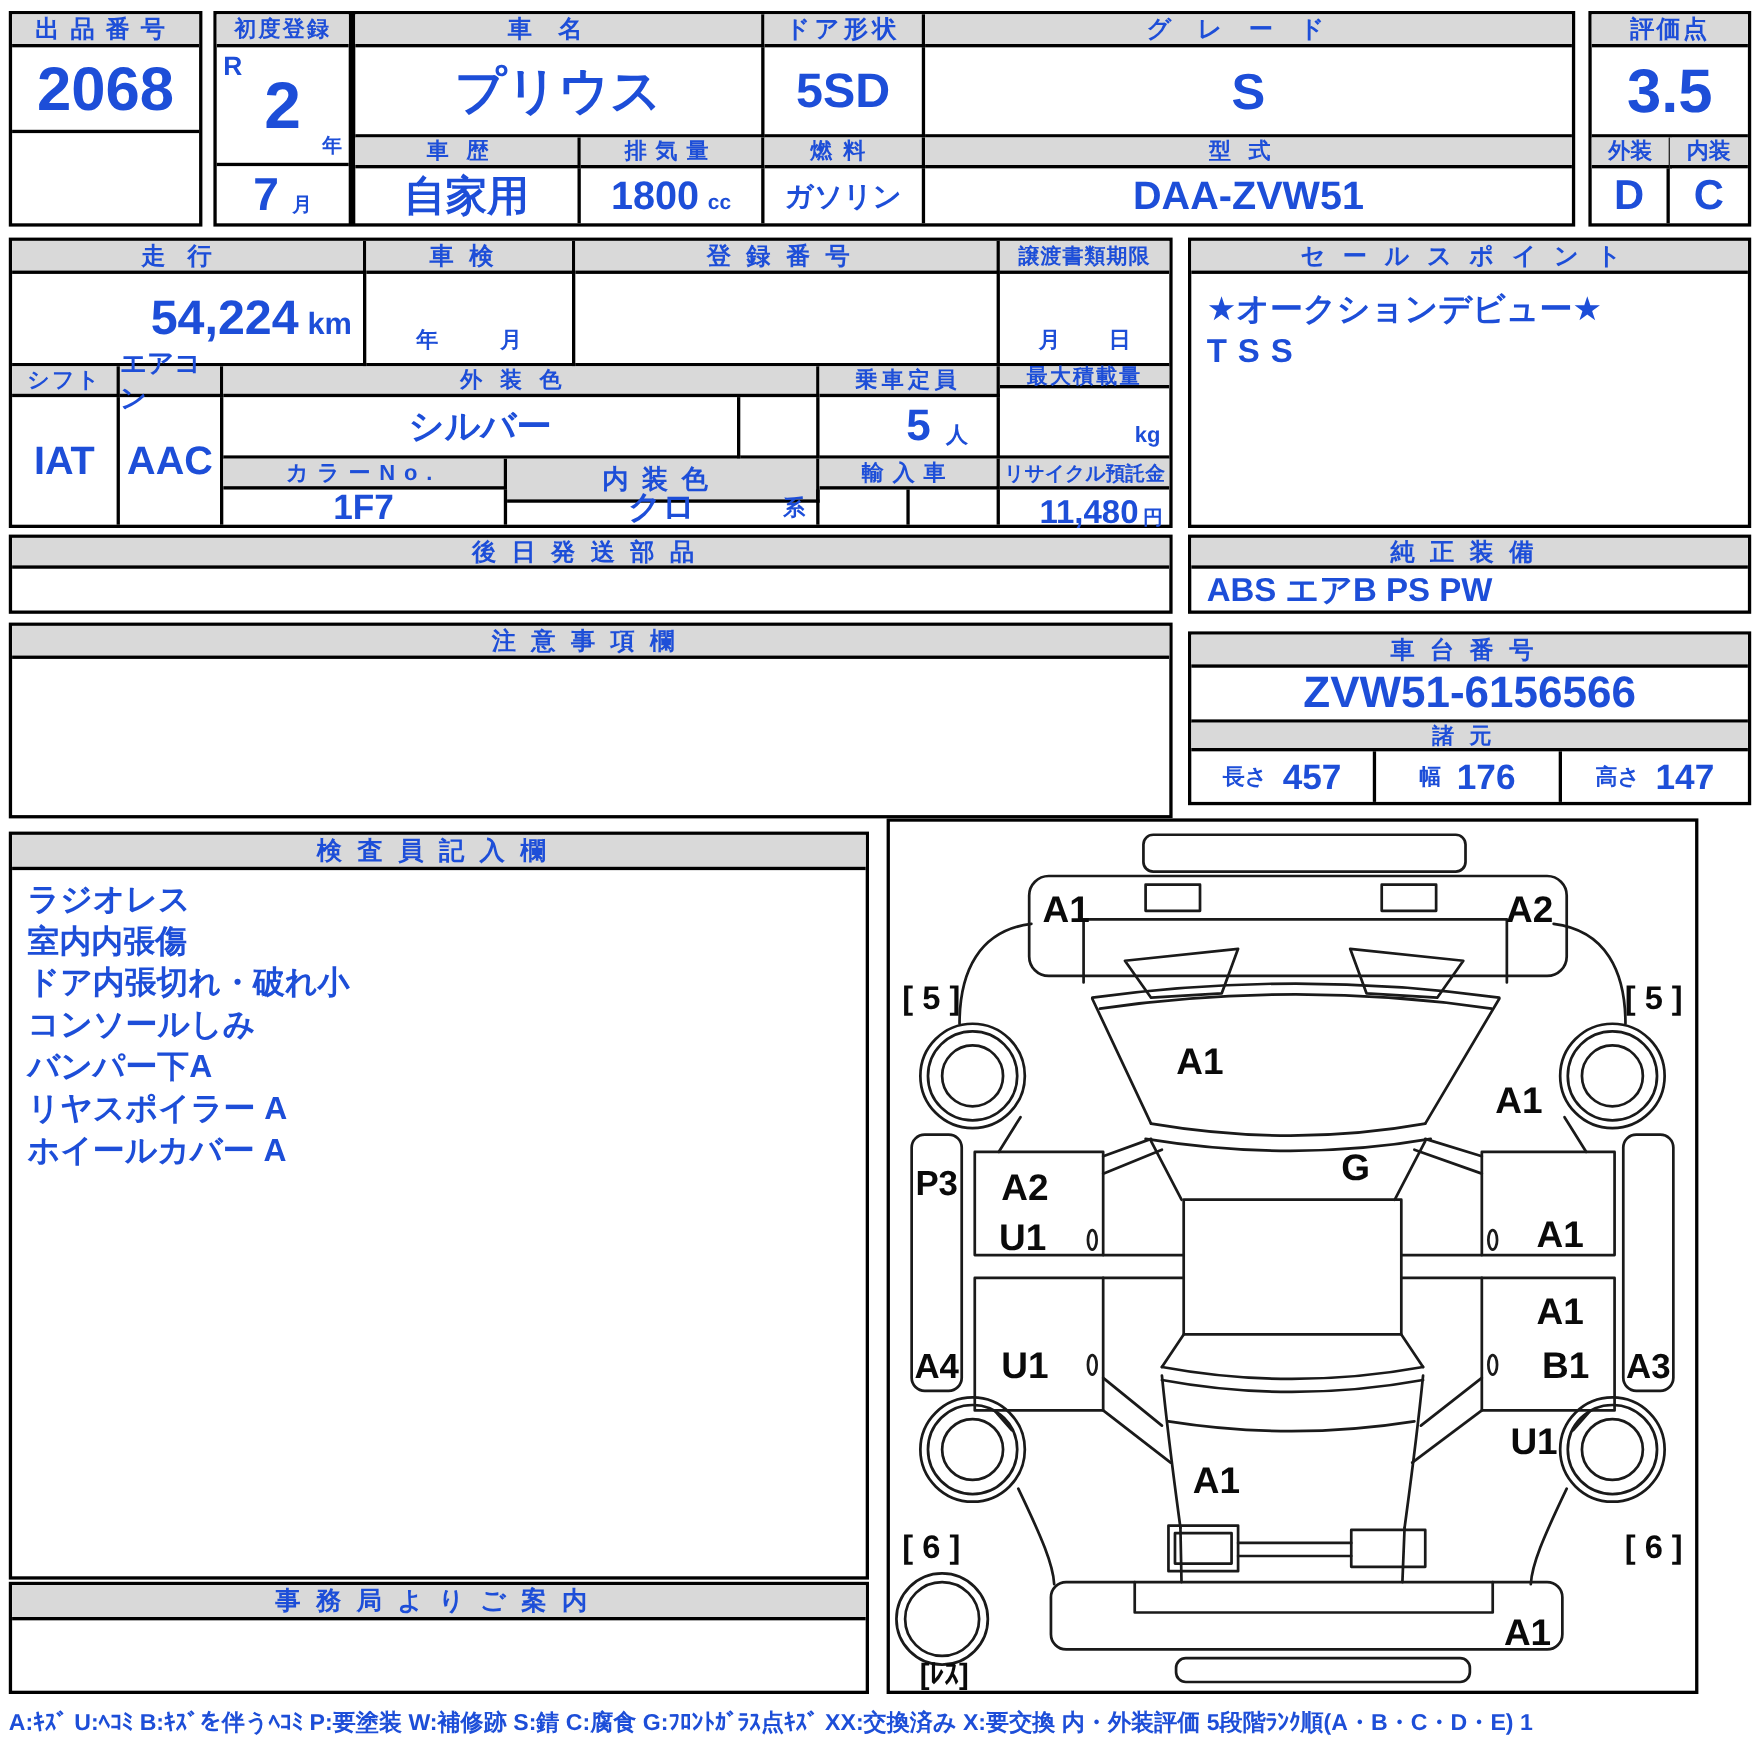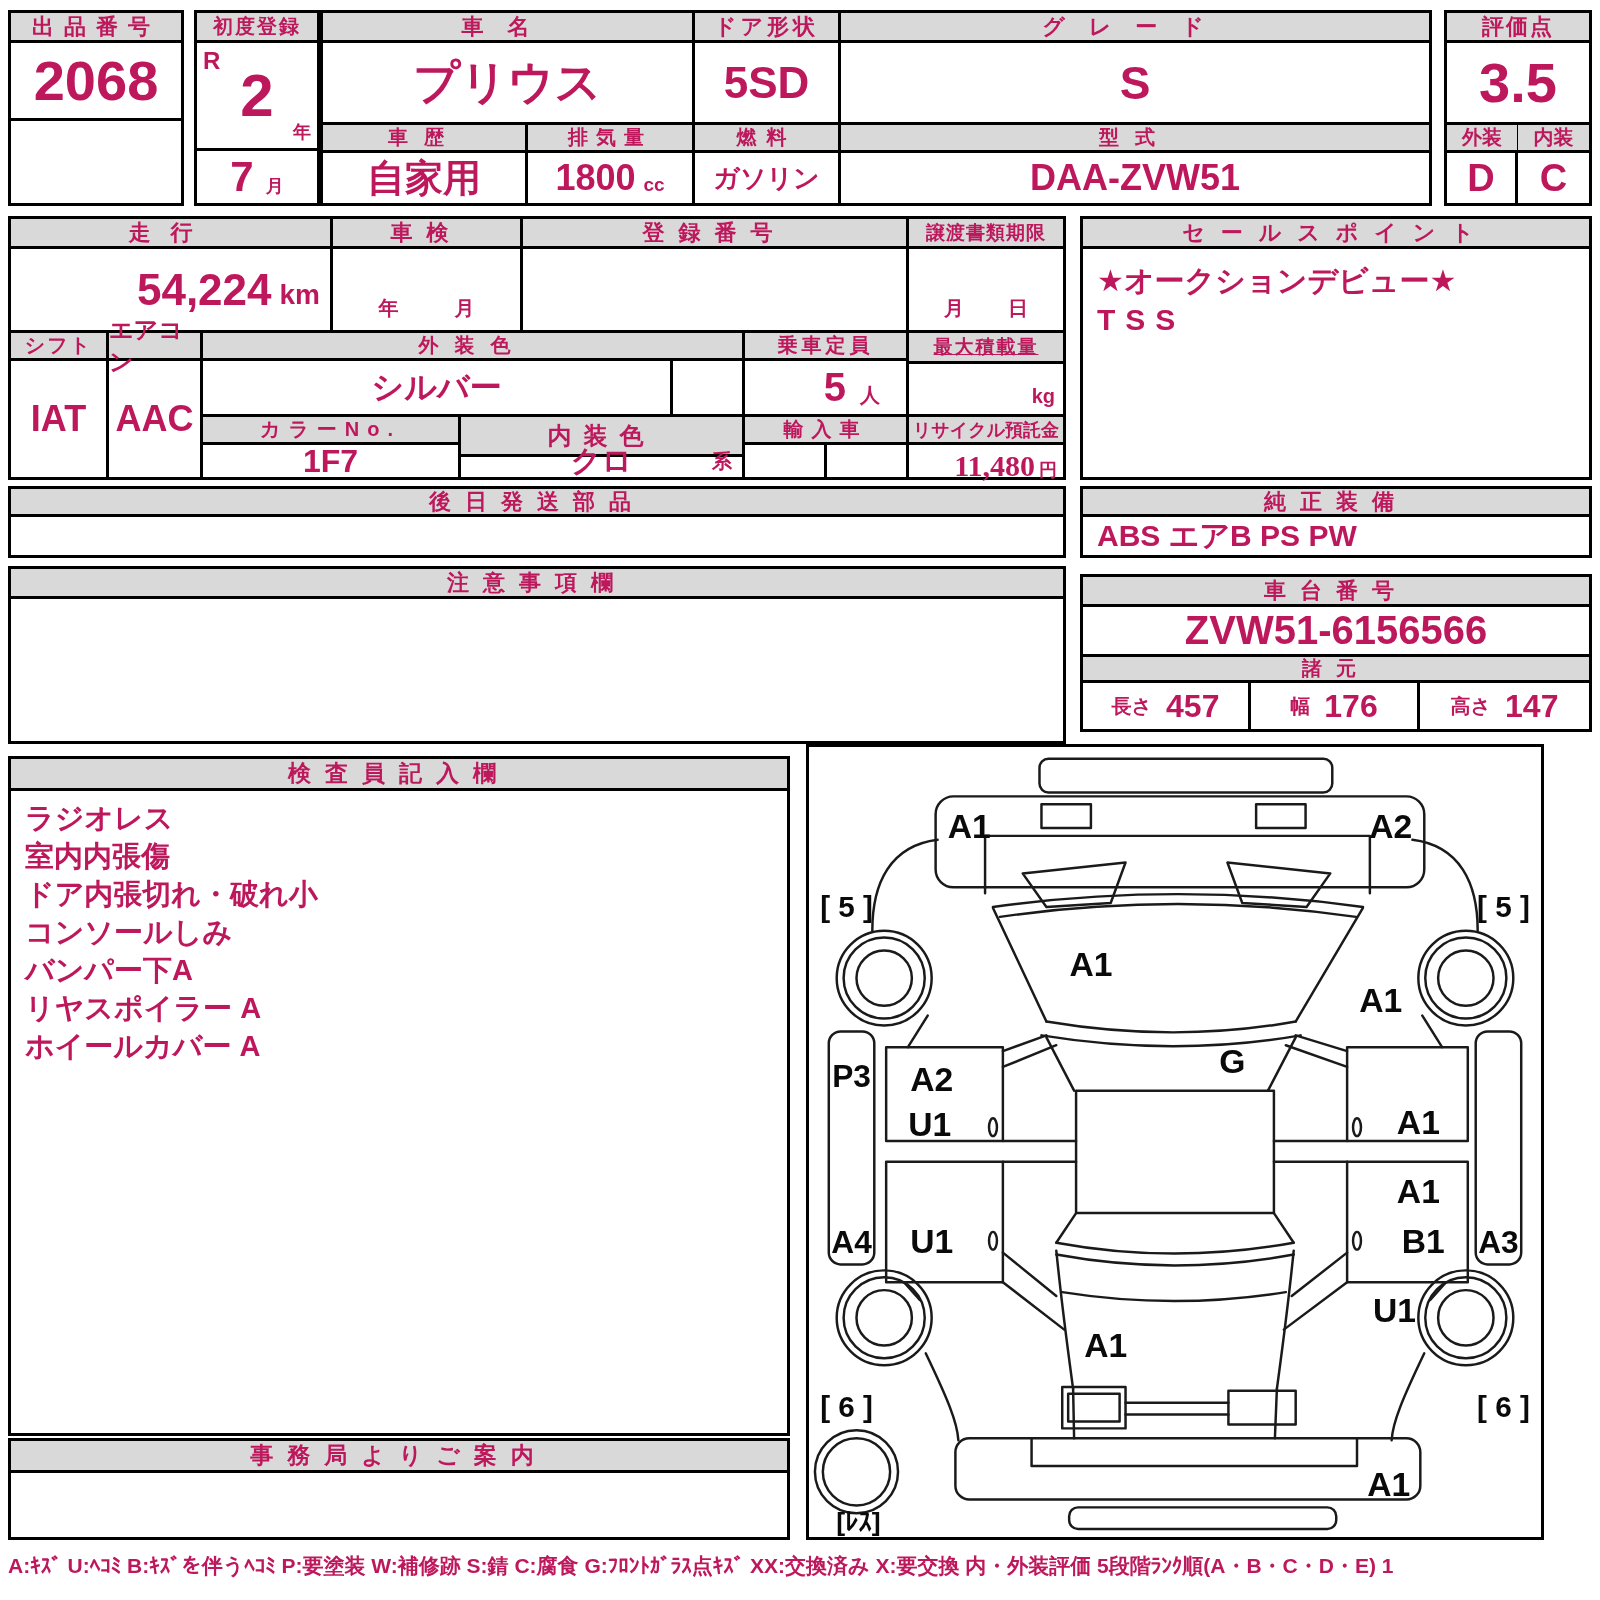--- a/index.html
+++ b/index.html
@@ -1,17 +1,17 @@
 <!DOCTYPE html>
 <html><head>
 <meta charset="utf-8">
 <style>
   html,body{margin:0;padding:0;background:#fff;}
   .sheet{position:relative;width:1600px;height:1600px;background:#ffffff;
-         font-family:"Liberation Sans","DejaVu Sans",sans-serif;color:#be185d;}
+         font-family:"Liberation Sans","DejaVu Sans",sans-serif;color:#1d4ed8;}
   .bx{position:absolute;box-sizing:border-box;border:3px solid #000;background:#fff;}
   .cell{position:absolute;box-sizing:border-box;display:flex;align-items:center;justify-content:center;font-weight:700;}
   .hd{background:#d9d9d9;font-weight:700;}
   .br{border-right:3px solid #000;}
   .bb{border-bottom:3px solid #000;}
   .footer{position:absolute;font-weight:700;font-size:21px;letter-spacing:0px;white-space:nowrap;}
   svg text{font-family:"Liberation Sans","DejaVu Sans",sans-serif;font-weight:700;fill:#0a0a0a;}
   .inslines div{font-size:29px;font-weight:700;line-height:38px;white-space:nowrap;}
 </style>
 </head>
@@ -87,21 +87,21 @@
     <div class="cell br bb" style="left:512px;top:30px;width:386px;height:84px;"></div>
     <div class="cell bb" style="left:898px;top:30px;width:154px;height:84px;align-items:flex-end;padding-bottom:8px;gap:44px;font-size:20px;">
       <span>月</span>
       <span>日</span>
     </div>
 
     <div class="cell hd br bb" style="left:0;top:114px;width:98px;height:28px;font-size:20px;letter-spacing:2px;">シフト</div>
     <div class="cell hd br bb" style="left:98px;top:114px;width:94px;height:28px;font-size:24px;">エアコン</div>
     <div class="cell hd br bb" style="left:192px;top:114px;width:542px;height:28px;font-size:20px;letter-spacing:16px;">外装色</div>
     <div class="cell hd br bb" style="left:734px;top:114px;width:164px;height:28px;font-size:20px;letter-spacing:4px;">乗車定員</div>
-    <div class="cell hd bb" style="left:898px;top:114px;width:154px;height:31px;font-size:19px;letter-spacing:2px;text-decoration:underline;">最大積載量</div>
+    <div class="cell hd bb" style="left:898px;top:114px;width:154px;height:20px;font-size:19px;letter-spacing:2px;">最大積載量</div>
 
     <div class="cell br" style="left:0;top:142px;width:98px;height:116px;font-size:36px;">IAT</div>
     <div class="cell br" style="left:98px;top:142px;width:94px;height:116px;font-size:36px;">AAC</div>
 
     <div class="cell br bb" style="left:192px;top:142px;width:470px;height:56px;font-size:32px;">シルバー</div>
     <div class="cell br bb" style="left:662px;top:142px;width:72px;height:56px;"></div>
     <div class="cell br bb" style="left:734px;top:142px;width:164px;height:56px;justify-content:flex-end;padding-right:26px;">
       <span style="font-size:40px;">5</span>
       <span style="font-size:20px;margin-left:14px;margin-top:16px;">人</span>
     </div>
@@ -114,21 +114,21 @@
     <div class="cell hd br bb" style="left:734px;top:198px;width:164px;height:28px;font-size:20px;letter-spacing:8px;">輸入車</div>
     <div class="cell hd bb" style="left:898px;top:198px;width:154px;height:28px;font-size:18px;">リサイクル預託金</div>
 
     <div class="cell br" style="left:192px;top:226px;width:258px;height:32px;font-size:32px;">1F7</div>
     <div class="cell br" style="left:450px;top:226px;width:284px;height:32px;position:absolute;">
       <span style="font-size:30px;">クロ</span>
       <span style="position:absolute;right:10px;bottom:2px;font-size:20px;">系</span>
     </div>
     <div class="cell br" style="left:734px;top:226px;width:82px;height:32px;"></div>
     <div class="cell br" style="left:816px;top:226px;width:82px;height:32px;"></div>
-    <div class="cell" style="left:898px;top:226px;width:154px;height:42px;justify-content:flex-end;padding-right:6px;font-family:Liberation Serif, serif;">
+    <div class="cell" style="left:898px;top:226px;width:154px;height:42px;justify-content:flex-end;padding-right:6px;">
       <span style="font-size:30px;">11,480</span>
       <span style="font-size:18px;margin-left:4px;margin-top:8px;">円</span>
     </div>
   </div>
 
   <div class="bx" style="left:1080px;top:216px;width:512px;height:264px;">
     <div class="cell hd bb" style="left:0;top:0;width:506px;height:30px;font-size:22px;letter-spacing:16px;">セールスポイント</div>
     <div style="position:absolute;left:14px;top:42px;font-size:30px;font-weight:700;text-align:center;">★オークションデビュー★</div>
     <div style="position:absolute;left:14px;top:84px;font-size:30px;font-weight:700;letter-spacing:10px;">TSS</div>
   </div>

